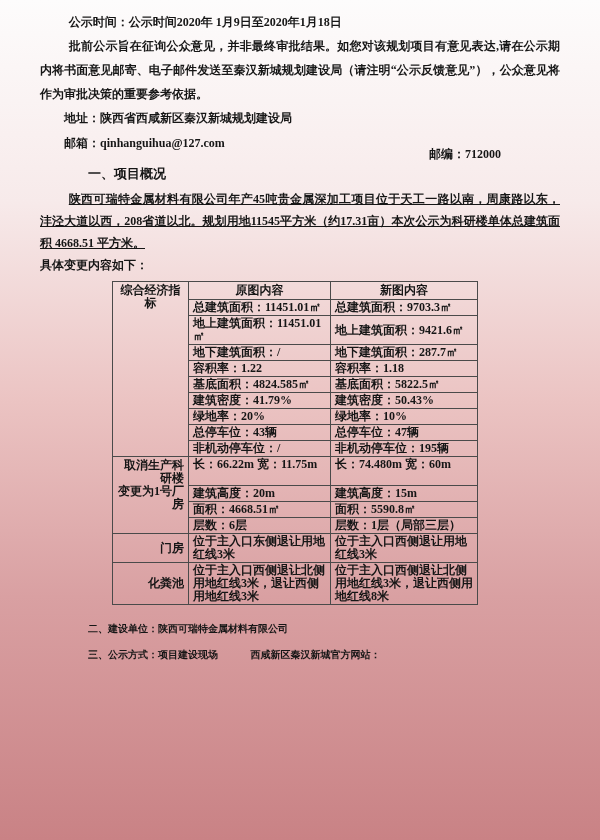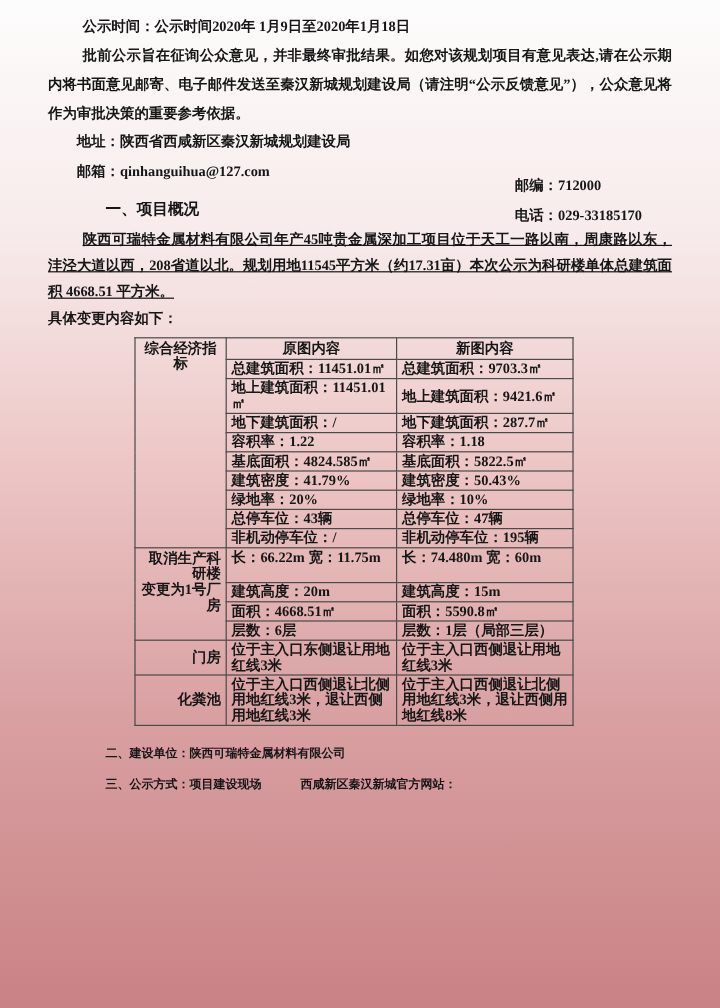--- a/index.html
+++ b/index.html
@@ -65,23 +65,20 @@
 
     <p class="contact">
       <span>地址：</span><span>陕西省西咸新区秦汉新城规划建设局</span>
       <span class="right-col">
         <span>邮编：</span><span>712000</span>
       </span>
     </p>
 
     <p class="contact">
       <span>邮箱：</span><span>qinhanguihua@127.com</span>
-      <span class="right-col">
-        <span>电话：</span><span>029-33185170</span>
-      </span>
     </p>
 
     <p class="h-num">一、项目概况</p>
     <p class="overview-body">陕西可瑞特金属材料有限公司年产45吨贵金属深加工项目位于天工一路以南，周康路以东，沣泾大道以西，208省道以北。规划用地11545平方米（约17.31亩）本次公示为科研楼单体总建筑面积 4668.51 平方米。</p>
     <p class="table-intro">具体变更内容如下：</p>
 
     <table class="change-table">
       <colgroup>
         <col style="width:76px">
           <col style="width:142px">

